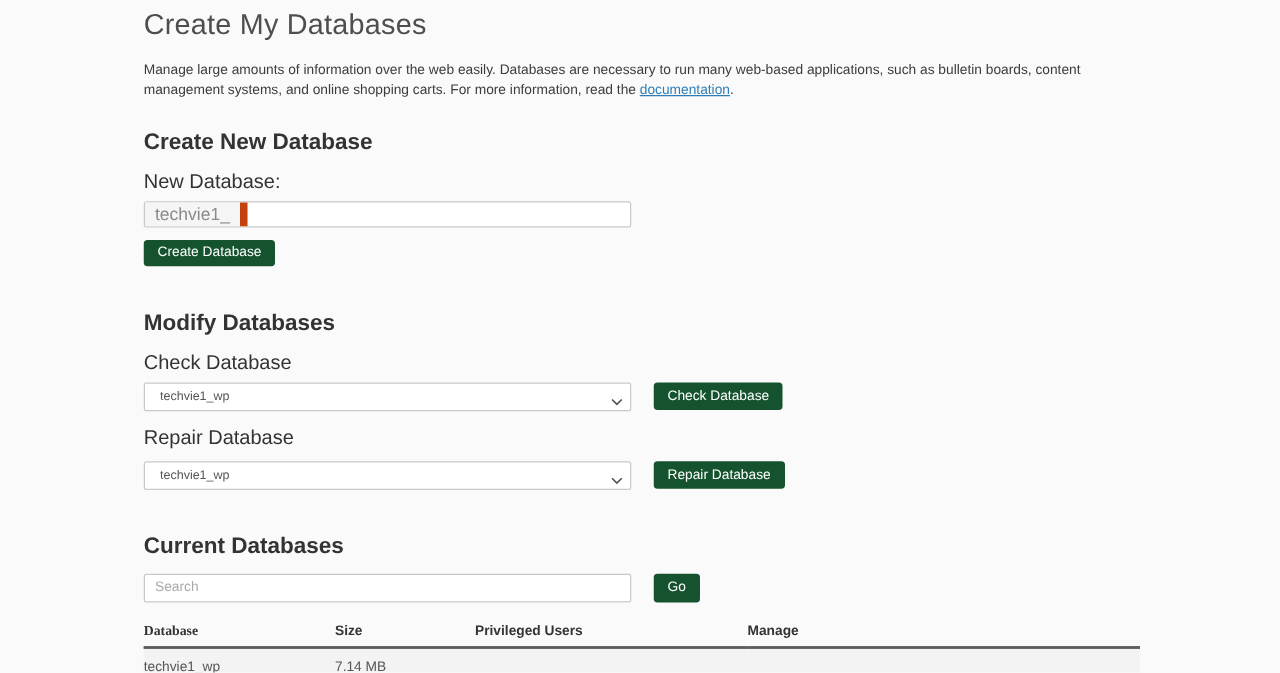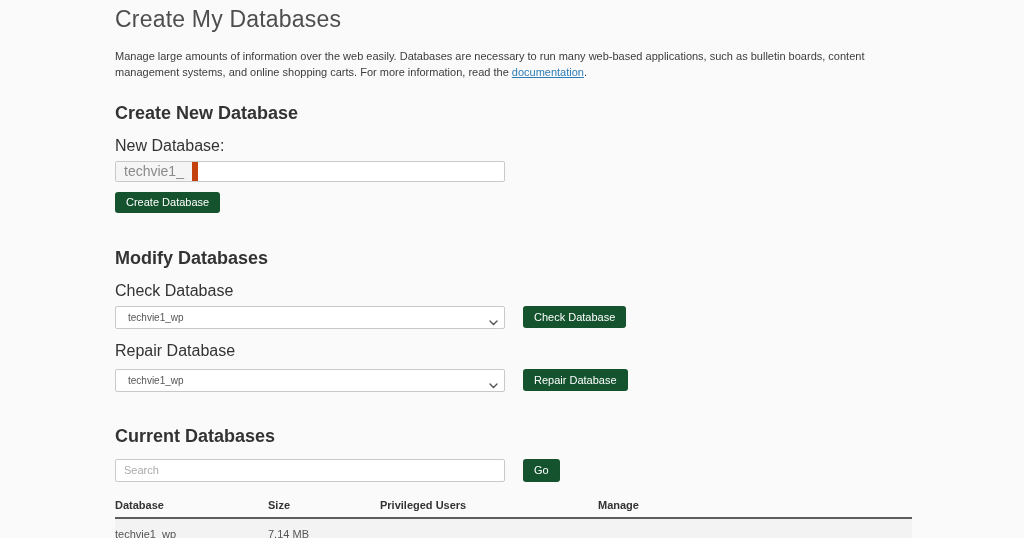--- a/index.html
+++ b/index.html
@@ -166,21 +166,21 @@
     color: #333;
     padding: 7px 0 6px 0;
     border-bottom: 2px solid #5d5d5d;
   }
   .db-table td {
     background: #f3f3f3;
     color: #555;
     padding: 9px 0;
     vertical-align: middle;
   }
-  .col-db   { width: 153px; }
+  .col-db   { width: 153px; font-family: Liberation Serif, serif; }
   .col-size { width: 112px; }
   .col-priv { width: 218px; }
   .col-act  { width: 314px; }
   .icon-svg { display: inline-block; vertical-align: middle; }
 </style>
 </head>
 <body>
 
 <div class="content">
 

